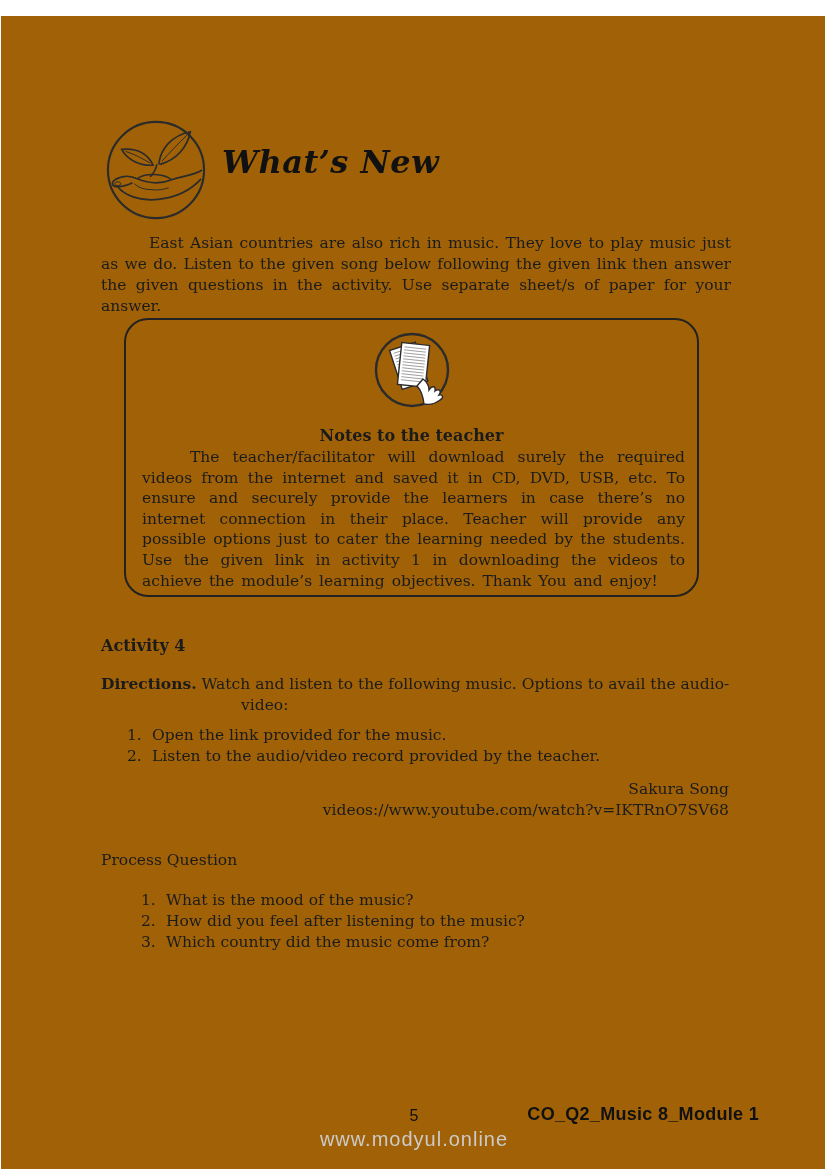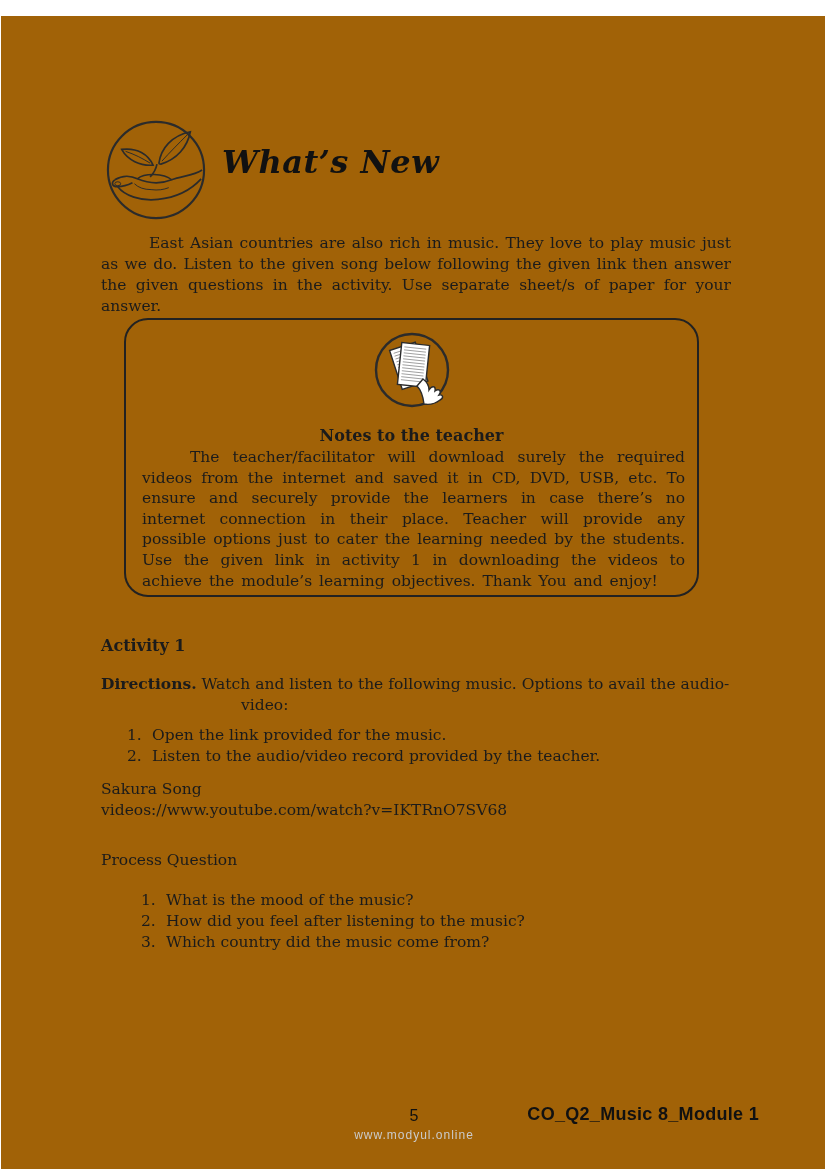--- a/index.html
+++ b/index.html
@@ -35,36 +35,36 @@
   .activity-title { position:absolute; left:100px; top:620px; font-weight:bold; font-size:16px; }
   .directions { position:absolute; left:100px; top:658px; margin:0; font-size:15.5px; white-space:nowrap; }
   .directions .b { font-weight:bold; }
   .directions2 { position:absolute; left:240px; top:680px; font-size:15.5px;text-align:right; }
   .olist { position:absolute; font-size:15.5px; line-height:20.8px; }
   .olist-row { display:flex; white-space:nowrap; }
   .olist-row .num { width:25px; flex:0 0 auto; }
   .act-list { left:126px; top:709px; }
   .proc-list { left:140px; top:874px; }
   .song {
-    position:absolute; left:100px; top:763px; width:628px; text-align:left;
+    position:absolute; left:100px; top:763px; width:628px; text-align:right;
     font-size:15.5px; line-height:21px;
   }
   .process-title { position:absolute; left:100px; top:835px; font-size:15.5px;text-align:right; }
   .footer-page {
     position:absolute; left:0; top:1091px; width:826px; text-align:center;
     font-family:"Liberation Sans", sans-serif; font-size:16px; color:#111;
   }
   .footer-code {
     position:absolute; right:66px; top:1088px;
     font-family:Liberation Sans, sans-serif; font-weight:bold; font-size:18px;
     letter-spacing:0.3px; color:#111;
   }
   .footer-watermark {
     position:absolute; left:0; top:1112px; width:826px; text-align:center;
-    font-family:"Liberation Sans", sans-serif; font-size:12px; color:#cbcbcb;
+    font-family:"Liberation Sans", sans-serif; font-size:20px; color:#cbcbcb;
     letter-spacing:1px;
   }
   svg .ln { fill:none; stroke:#2b2b2b; }
 </style>
 </head>
 <body>
 
 <div class="page">
 
   <div class="logo">
@@ -112,21 +112,21 @@
           <path d="M30 18h22M30 21h22M30 24h22M30 27h22M30 30h22M30 33h22M30 36h22M30 39h22M30 42h22M30 45h22M30 48h22M30 51h22" stroke="#9a9a9a" stroke-width="0.9" fill="none"></path>
         </g>
 
         <path d="M52 74 C51 66 49 60 45 56 L51 49 C55 52 57 56 57 60 C60 55 64 56 63 61 C67 58 70 61 67 65 C71 64 72 68 68 70 C63 74 58 75 52 74 Z" fill="#ffffff" stroke="#2b2b2b" stroke-width="1.4"></path>
       </svg>
     </div>
     <div class="notes-heading">Notes to the teacher</div>
     <p class="notes-body">The teacher/facilitator will download surely the required videos from the internet and saved it in CD, DVD, USB, etc. To ensure and securely provide the learners in case there’s no internet connection in their place. Teacher will provide any possible options just to cater the learning needed by the students. Use the given link in activity 1 in downloading the videos to achieve the module’s learning objectives. Thank You and enjoy!</p>
   </div>
 
-  <div class="activity-title">Activity 1</div>
+  <div class="activity-title">Activity 4</div>
 
   <p class="directions"><span class="b">Directions.</span> <span>Watch and listen to the following music. Options to avail the audio-</span></p>
   <div class="directions2">video:</div>
 
   <div class="olist act-list">
     <div class="olist-row">
       <span class="num">1.</span>
       <span>Open the link provided for the music.</span>
     </div>
     <div class="olist-row">

